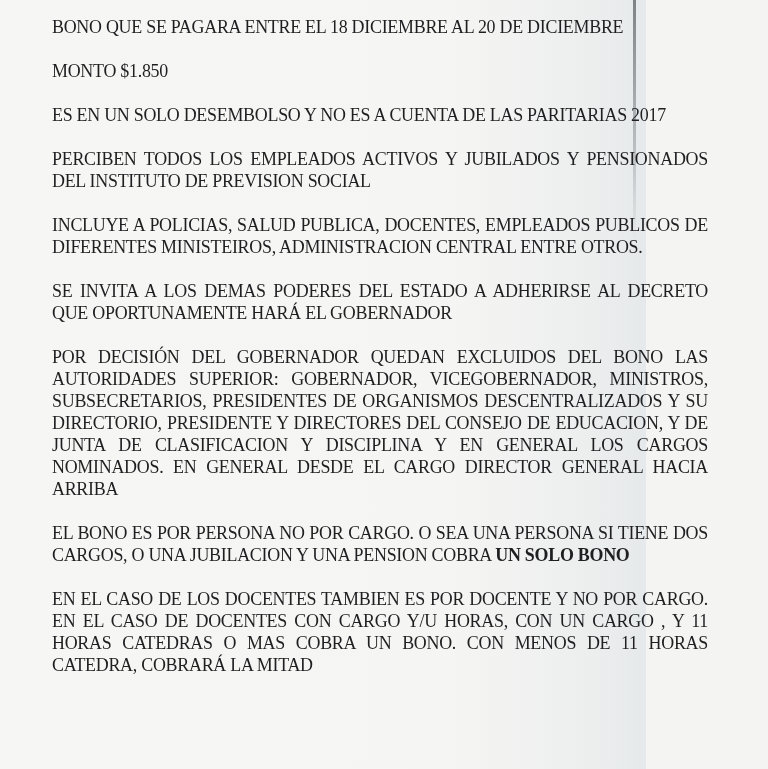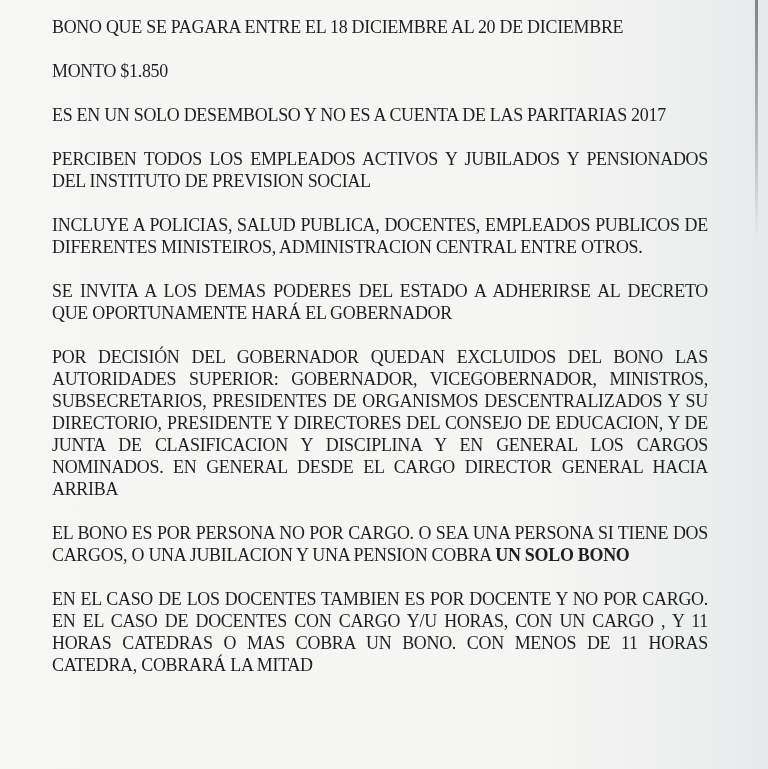--- a/index.html
+++ b/index.html
@@ -9,21 +9,21 @@
     body {
       width: 768px;
       height: 769px;
       overflow: hidden;
       background: #f4f4f2;
       position: relative;
     }
     .page {
       position: absolute;
       left: 0; top: 0;
-      width: 768px; height: 769px;
+      width: 646px; height: 769px;
       background: linear-gradient(90deg, #f6f6f4 0%, #f5f5f3 70%, #eceeee 92%, #e6e9eb 100%);
     }
     .edge {
       position: absolute;
       right: 10px; top: 0;
       width: 3px; height: 240px;
       background: linear-gradient(180deg, #7e8486 0%, #b7bcbe 60%, rgba(200,205,208,0) 100%);
     }
     .content {
       position: absolute;

